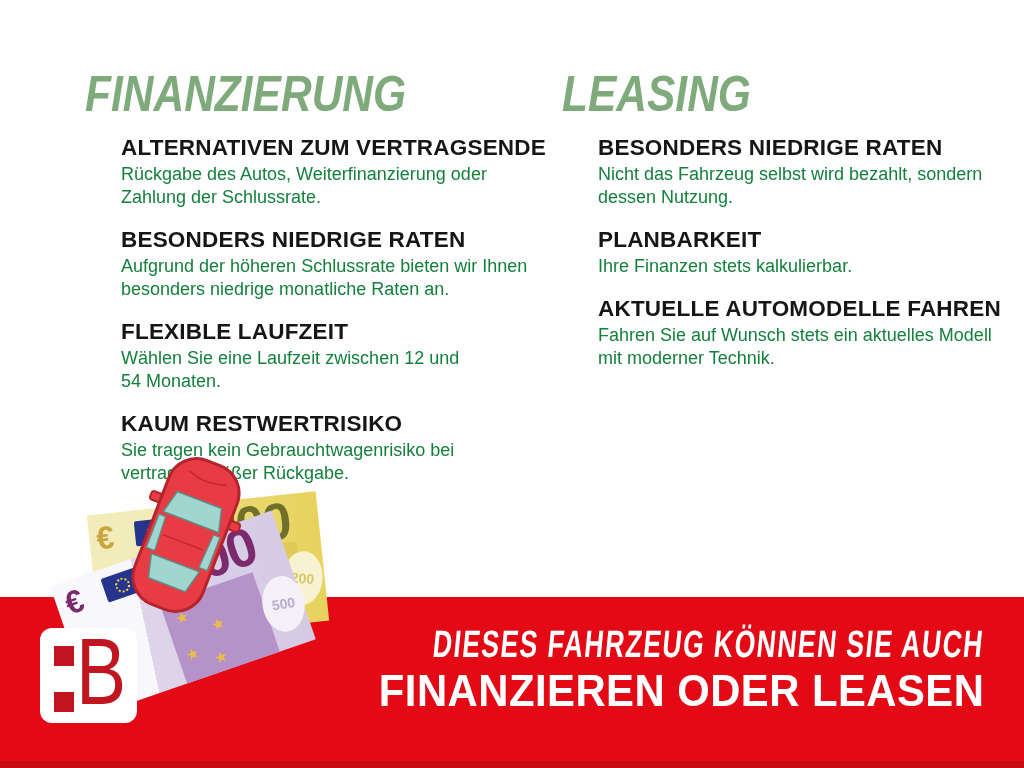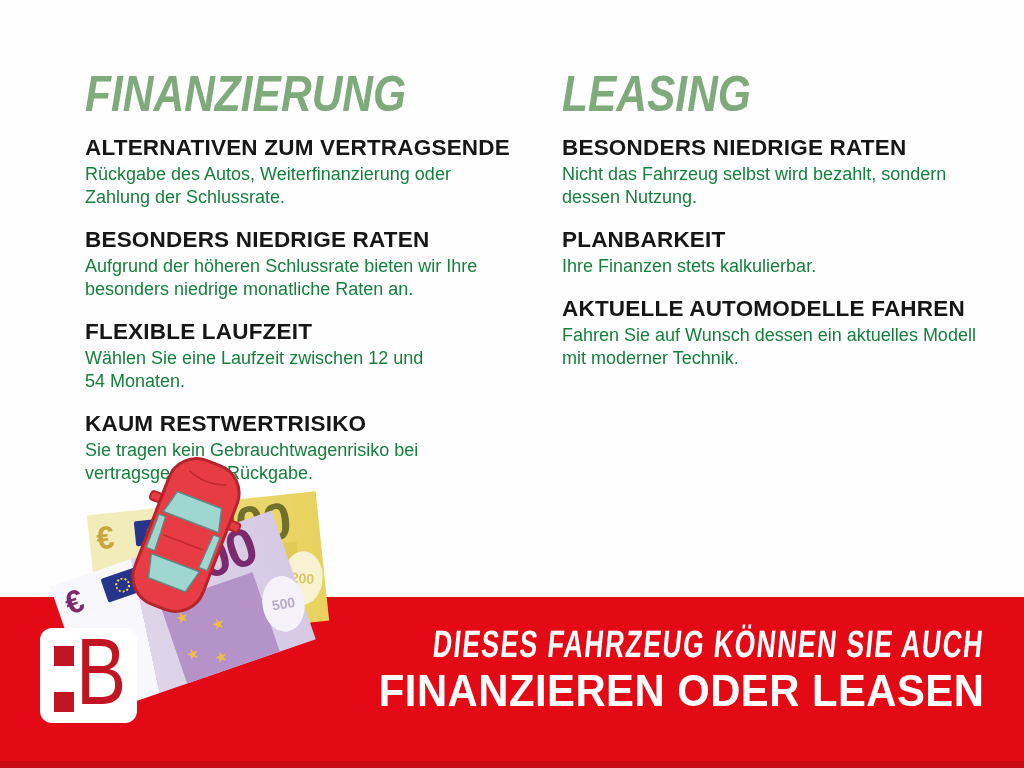--- a/index.html
+++ b/index.html
@@ -19,21 +19,21 @@
   .col-finanzierung { left: 85px;  width: 462px; }
   .col-leasing      { left: 562px; width: 442px; }
   .col-title {
     font-size: 50px; line-height: 52px;
     font-weight: bold; font-style: italic;
     color: #7faa7b;
     transform: scaleX(0.85); transform-origin: left;
     margin-bottom: 16px; white-space: nowrap;
     letter-spacing: 0px;
   }
-  .section { margin-bottom: 19px; }
+  .section { margin-bottom: 19px; margin-left: 36px; }
   .section-heading {
     font-size: 22.5px; line-height: 23px; font-weight: bold;
     color: #161616; letter-spacing: 0.2px;
     margin-bottom: 4px; white-space: nowrap;
   }
   .section-line {
     font-size: 18px; line-height: 23px; color: #15803d;
     white-space: nowrap;
   }
 
@@ -140,21 +140,21 @@
   <div class="col col-finanzierung">
     <div class="col-title">FINANZIERUNG</div>
 
     <div class="section">
       <div class="section-heading">ALTERNATIVEN ZUM VERTRAGSENDE</div>
       <div class="section-line">Rückgabe des Autos, Weiterfinanzierung oder</div>
       <div class="section-line">Zahlung der Schlussrate.</div>
     </div>
     <div class="section">
       <div class="section-heading">BESONDERS NIEDRIGE RATEN</div>
-      <div class="section-line">Aufgrund der höheren Schlussrate bieten wir Ihre</div>
+      <div class="section-line">Aufgrund der höheren Schlussrate bieten wir Ihnen</div>
       <div class="section-line">besonders niedrige monatliche Raten an.</div>
     </div>
     <div class="section">
       <div class="section-heading">FLEXIBLE LAUFZEIT</div>
       <div class="section-line">Wählen Sie eine Laufzeit zwischen 12 und</div>
       <div class="section-line">54 Monaten.</div>
     </div>
     <div class="section">
       <div class="section-heading">KAUM RESTWERTRISIKO</div>
       <div class="section-line">Sie tragen kein Gebrauchtwagenrisiko bei</div>
@@ -169,21 +169,21 @@
       <div class="section-heading">BESONDERS NIEDRIGE RATEN</div>
       <div class="section-line">Nicht das Fahrzeug selbst wird bezahlt, sondern</div>
       <div class="section-line">dessen Nutzung.</div>
     </div>
     <div class="section">
       <div class="section-heading">PLANBARKEIT</div>
       <div class="section-line">Ihre Finanzen stets kalkulierbar.</div>
     </div>
     <div class="section">
       <div class="section-heading">AKTUELLE AUTOMODELLE FAHREN</div>
-      <div class="section-line">Fahren Sie auf Wunsch dessen ein aktuelles Modell</div>
+      <div class="section-line">Fahren Sie auf Wunsch stets ein aktuelles Modell</div>
       <div class="section-line">mit moderner Technik.</div>
     </div>
   </div>
 
   <div class="banner">
     <div class="banner-bottom-edge"></div>
   </div>
   <div class="banner-text">
     <div class="banner-line1">DIESES FAHRZEUG KÖNNEN SIE AUCH</div>
     <div class="banner-line2">FINANZIEREN ODER LEASEN</div>

